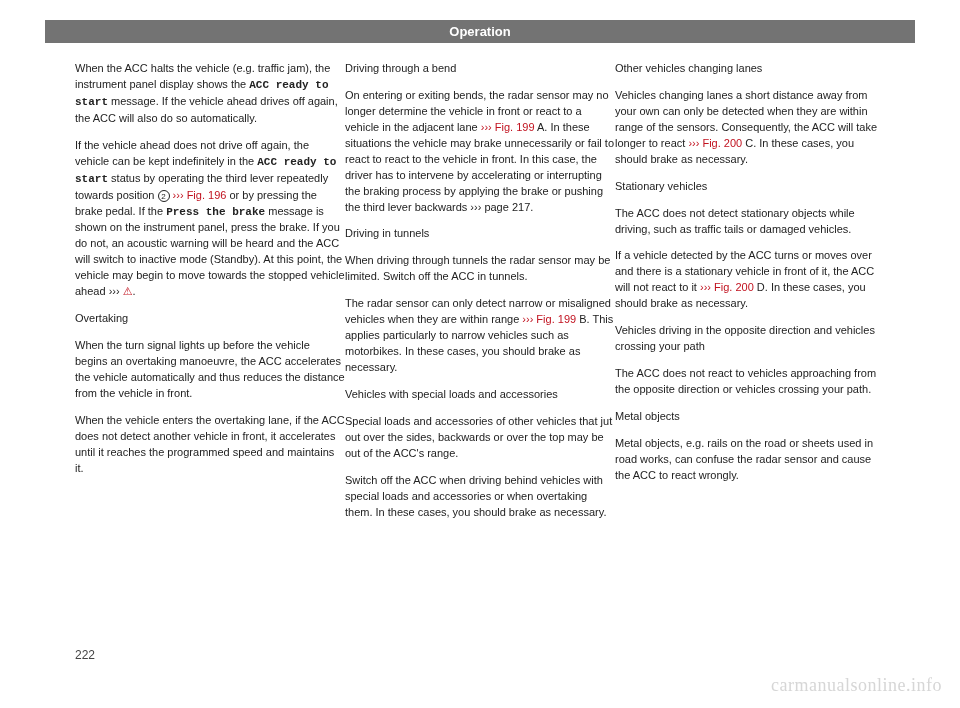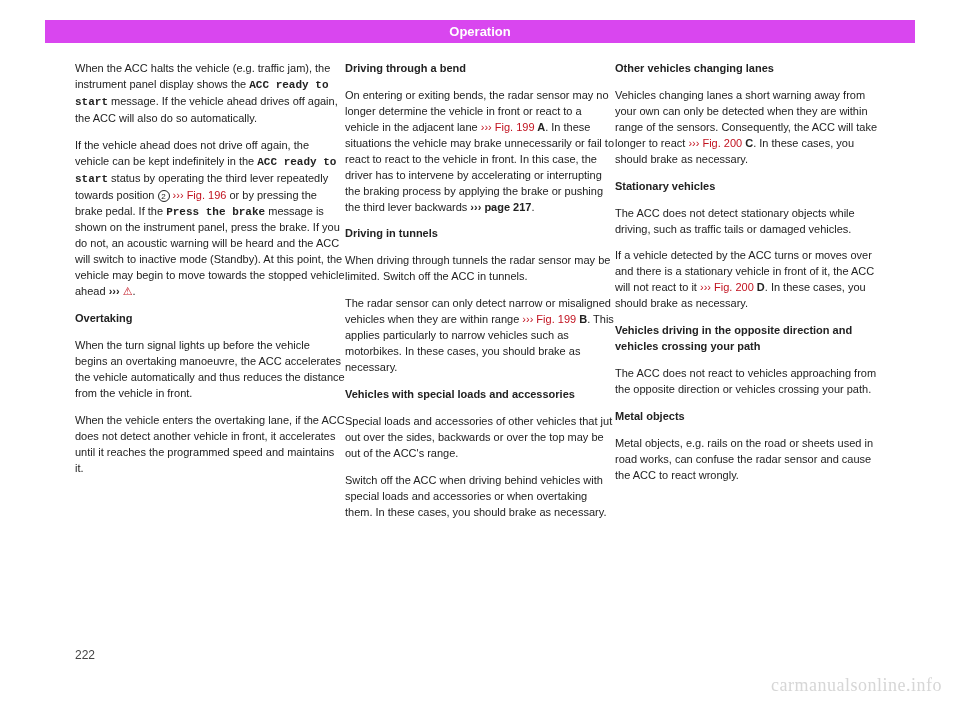--- a/index.html
+++ b/index.html
@@ -10,40 +10,40 @@
       font-family: Arial, Helvetica, sans-serif;
       position: relative;
     }
     .page {
       width: 870px;
       height: 640px;
       margin: 20px auto 0;
       position: relative;
     }
     .header-bar {
-      background: #d946ef;
+      background: #737373;
       color: #fff;
       text-align: center;
       font-weight: bold;
       font-size: 13px;
       padding: 4px 0;
       margin-bottom: 18px;
     }
     .columns {
       display: flex;
       padding: 0 30px;
     }
     .col {
       flex: 1;
       font-size: 11px;
       line-height: 1.45;
       color: #222;
     }
     .col p { margin-bottom: 11px; }
-    .bold { font-weight: bold; }
+    .bold { font-weight: normal; }
     .mono { font-family: "Courier New", monospace; font-weight: bold; }
     .ref { color: #c1121f; font-weight: normal; }
     .circled {
       display: inline-block;
       width: 12px; height: 12px;
       border: 1px solid #222;
       border-radius: 50%;
       font-size: 8px;
       text-align: center;
       line-height: 12px;
@@ -104,21 +104,21 @@
         <span>The radar sensor can only detect narrow or misaligned vehicles when they are within range </span><span class="ref">››› Fig. 199</span><span class="bold"> B</span><span>. This applies particularly to narrow vehicles such as motorbikes. In these cases, you should brake as necessary.</span>
       </p>
       <p class="bold">Vehicles with special loads and accessories</p>
       <p>Special loads and accessories of other vehicles that jut out over the sides, backwards or over the top may be out of the ACC's range.</p>
       <p>Switch off the ACC when driving behind vehicles with special loads and accessories or when overtaking them. In these cases, you should brake as necessary.</p>
     </div>
 
     <div class="col">
       <p class="bold">Other vehicles changing lanes</p>
       <p>
-        <span>Vehicles changing lanes a short warning away from your own can only be detected when they are within range of the sensors. Consequently, the ACC will take longer to react </span><span class="ref">››› Fig. 200</span><span class="bold"> C</span><span>. In these cases, you should brake as necessary.</span>
+        <span>Vehicles changing lanes a short distance away from your own can only be detected when they are within range of the sensors. Consequently, the ACC will take longer to react </span><span class="ref">››› Fig. 200</span><span class="bold"> C</span><span>. In these cases, you should brake as necessary.</span>
       </p>
       <p class="bold">Stationary vehicles</p>
       <p>The ACC does not detect stationary objects while driving, such as traffic tails or damaged vehicles.</p>
       <p>
         <span>If a vehicle detected by the ACC turns or moves over and there is a stationary vehicle in front of it, the ACC will not react to it </span><span class="ref">››› Fig. 200</span><span class="bold"> D</span><span>. In these cases, you should brake as necessary.</span>
       </p>
       <p class="bold">Vehicles driving in the opposite direction and vehicles crossing your path</p>
       <p>The ACC does not react to vehicles approaching from the opposite direction or vehicles crossing your path.</p>
       <p class="bold">Metal objects</p>
       <p>Metal objects, e.g. rails on the road or sheets used in road works, can confuse the radar sensor and cause the ACC to react wrongly.</p>

